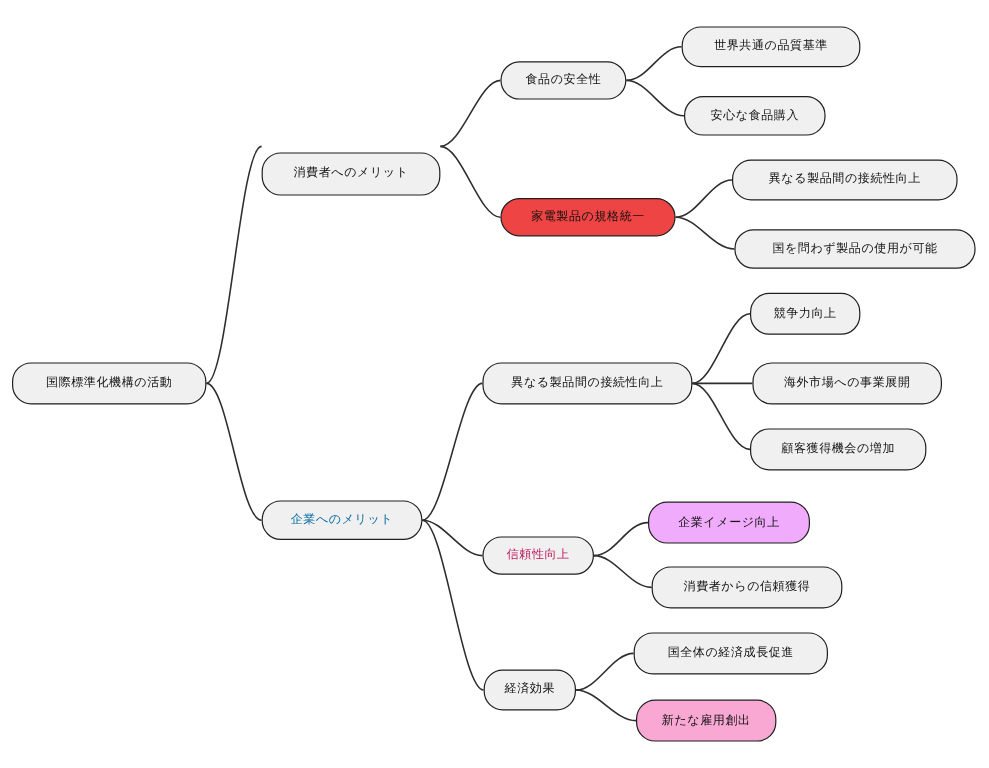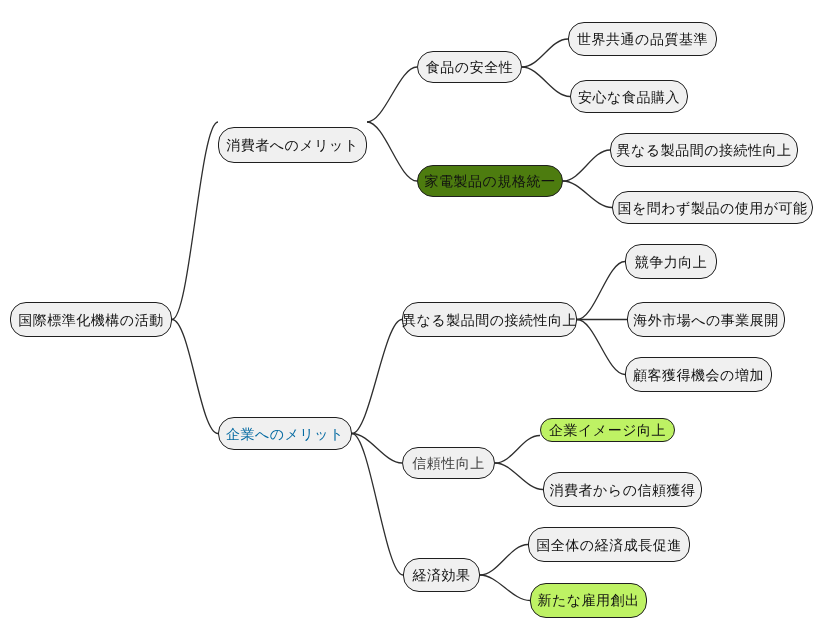--- a/index.html
+++ b/index.html
@@ -25,21 +25,21 @@
   .node {
     position: absolute;
     box-sizing: border-box;
     display: flex;
     align-items: center;
     justify-content: center;
     border: 1.5px solid #1f1f1f;
     border-radius: 16px;
     background: #f0f0f0;
     color: #111111;
-    font-size: 14px;
+    font-size: 10px;
     line-height: 1;
     white-space: nowrap;
     letter-spacing: 0.5px;
   }
 </style>
 </head>
 <body>
 
 <div class="canvas">
   <svg class="edge-layer" viewBox="0 0 824 640" xmlns="http://www.w3.org/2000/svg">
@@ -60,29 +60,29 @@
       <path d="M 495 463 C 513 463, 522 435.5, 540 435.5" fill="none" stroke="#2e2e2e" stroke-width="1.3"></path>
       <path d="M 495 463 C 513 463, 525 489.5, 543 489.5" fill="none" stroke="#2e2e2e" stroke-width="1.3"></path>
       <path d="M 480 575 C 498 575, 510 544.5, 528 544.5" fill="none" stroke="#2e2e2e" stroke-width="1.3"></path>
       <path d="M 480 575 C 498 575, 512 600.5, 530 600.5" fill="none" stroke="#2e2e2e" stroke-width="1.3"></path>
     </svg>
   <div id="node-layer">
       <div class="node" style="left: 10px; top: 302px; width: 162px; height: 35px; background: rgb(240, 240, 240); border-color: rgb(31, 31, 31); color: rgb(17, 17, 17);">国際標準化機構の活動</div>
       <div class="node" style="left: 218px; top: 104px; width: 149px; height: 36px; background: rgb(240, 240, 240); border-color: rgb(31, 31, 31); color: rgb(17, 17, 17); margin-top: 23px;">消費者へのメリット</div>
       <div class="node" style="left: 218px; top: 417px; width: 134px; height: 33px; background: rgb(240, 240, 240); border-color: rgb(31, 31, 31); color: #0369a1;">企業へのメリット</div>
       <div class="node" style="left: 417px; top: 51px; width: 105px; height: 32px; background: rgb(240, 240, 240); border-color: rgb(31, 31, 31); color: rgb(17, 17, 17);">食品の安全性</div>
-      <div class="node" style="left: 417px; top: 165px; width: 146px; height: 32px; background: #4d7c0f; border-color: rgb(31, 31, 31); color: rgb(17, 17, 17);">家電製品の規格統一</div>
+      <div class="node" style="left: 417px; top: 165px; width: 146px; height: 32px; background: #ef4444; border-color: rgb(31, 31, 31); color: rgb(17, 17, 17);">家電製品の規格統一</div>
       <div class="node" style="left: 402px; top: 302px; width: 175px; height: 35px; background: rgb(240, 240, 240); border-color: rgb(31, 31, 31); color: rgb(17, 17, 17);">異なる製品間の接続性向上</div>
-      <div class="node" style="left: 402px; top: 447px; width: 93px; height: 32px; background: rgb(240, 240, 240); border-color: rgb(31, 31, 31); color: #404040;">信頼性向上</div>
+      <div class="node" style="left: 402px; top: 447px; width: 93px; height: 32px; background: rgb(240, 240, 240); border-color: rgb(31, 31, 31); color: #be185d;">信頼性向上</div>
       <div class="node" style="left: 403px; top: 558px; width: 77px; height: 34px; background: rgb(240, 240, 240); border-color: rgb(31, 31, 31); color: rgb(17, 17, 17);">経済効果</div>
       <div class="node" style="left: 568px; top: 22px; width: 149px; height: 34px; background: rgb(240, 240, 240); border-color: rgb(31, 31, 31); color: rgb(17, 17, 17);">世界共通の品質基準</div>
       <div class="node" style="left: 570px; top: 80px; width: 118px; height: 33px; background: rgb(240, 240, 240); border-color: rgb(31, 31, 31); color: rgb(17, 17, 17);">安心な食品購入</div>
       <div class="node" style="left: 610px; top: 133px; width: 188px; height: 34px; background: rgb(240, 240, 240); border-color: rgb(31, 31, 31); color: rgb(17, 17, 17);">異なる製品間の接続性向上</div>
       <div class="node" style="left: 612px; top: 191px; width: 201px; height: 33px; background: rgb(240, 240, 240); border-color: rgb(31, 31, 31); color: rgb(17, 17, 17);">国を問わず製品の使用が可能</div>
       <div class="node" style="left: 625px; top: 244px; width: 92px; height: 35px; background: rgb(240, 240, 240); border-color: rgb(31, 31, 31); color: rgb(17, 17, 17); text-align: right;">競争力向上</div>
       <div class="node" style="left: 627px; top: 302px; width: 158px; height: 35px; background: rgb(240, 240, 240); border-color: rgb(31, 31, 31); color: rgb(17, 17, 17); text-align: right;">海外市場への事業展開</div>
       <div class="node" style="left: 625px; top: 357px; width: 147px; height: 35px; background: rgb(240, 240, 240); border-color: rgb(31, 31, 31); color: rgb(17, 17, 17);">顧客獲得機会の増加</div>
-      <div class="node" style="left: 540px; top: 418px; width: 135px; height: 24px; background: #bef264; border-color: rgb(31, 31, 31); color: rgb(17, 17, 17);">企業イメージ向上</div>
+      <div class="node" style="left: 540px; top: 418px; width: 135px; height: 35px; background: #f0abfc; border-color: rgb(31, 31, 31); color: rgb(17, 17, 17);">企業イメージ向上</div>
       <div class="node" style="left: 543px; top: 472px; width: 159px; height: 35px; background: rgb(240, 240, 240); border-color: rgb(31, 31, 31); color: rgb(17, 17, 17);">消費者からの信頼獲得</div>
       <div class="node" style="left: 528px; top: 527px; width: 162px; height: 35px; background: rgb(240, 240, 240); border-color: rgb(31, 31, 31); color: rgb(17, 17, 17);">国全体の経済成長促進</div>
-      <div class="node" style="left: 530px; top: 583px; width: 117px; height: 35px; background: #bef264; border-color: rgb(31, 31, 31); color: rgb(17, 17, 17); font-family: Liberation Serif, serif;">新たな雇用創出</div>
+      <div class="node" style="left: 530px; top: 583px; width: 117px; height: 35px; background: #f9a8d4; border-color: rgb(31, 31, 31); color: rgb(17, 17, 17); font-family: Liberation Serif, serif;">新たな雇用創出</div>
     </div>
 </div>
 
 </body></html>

